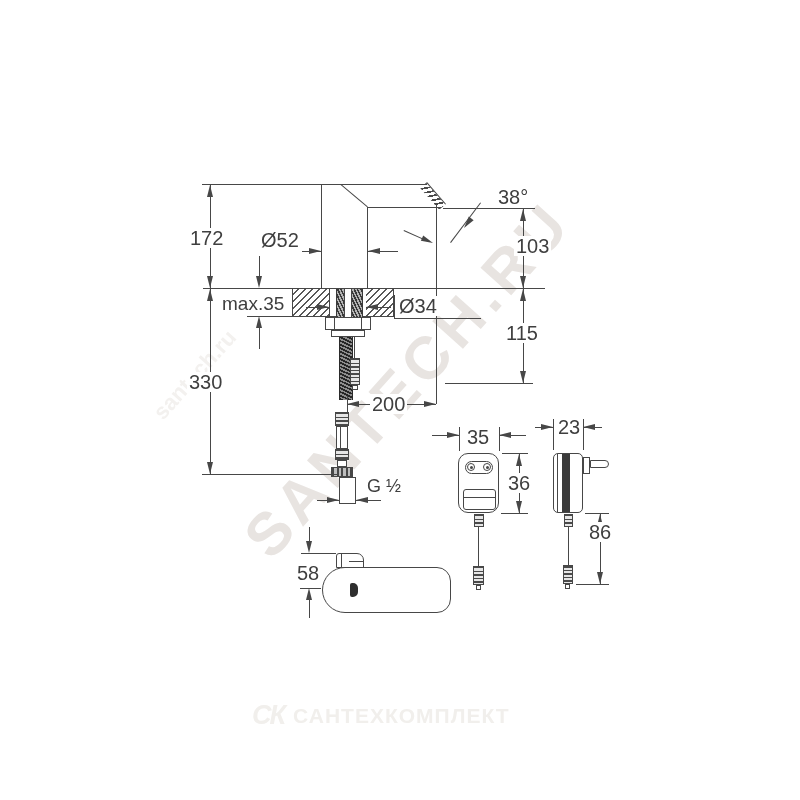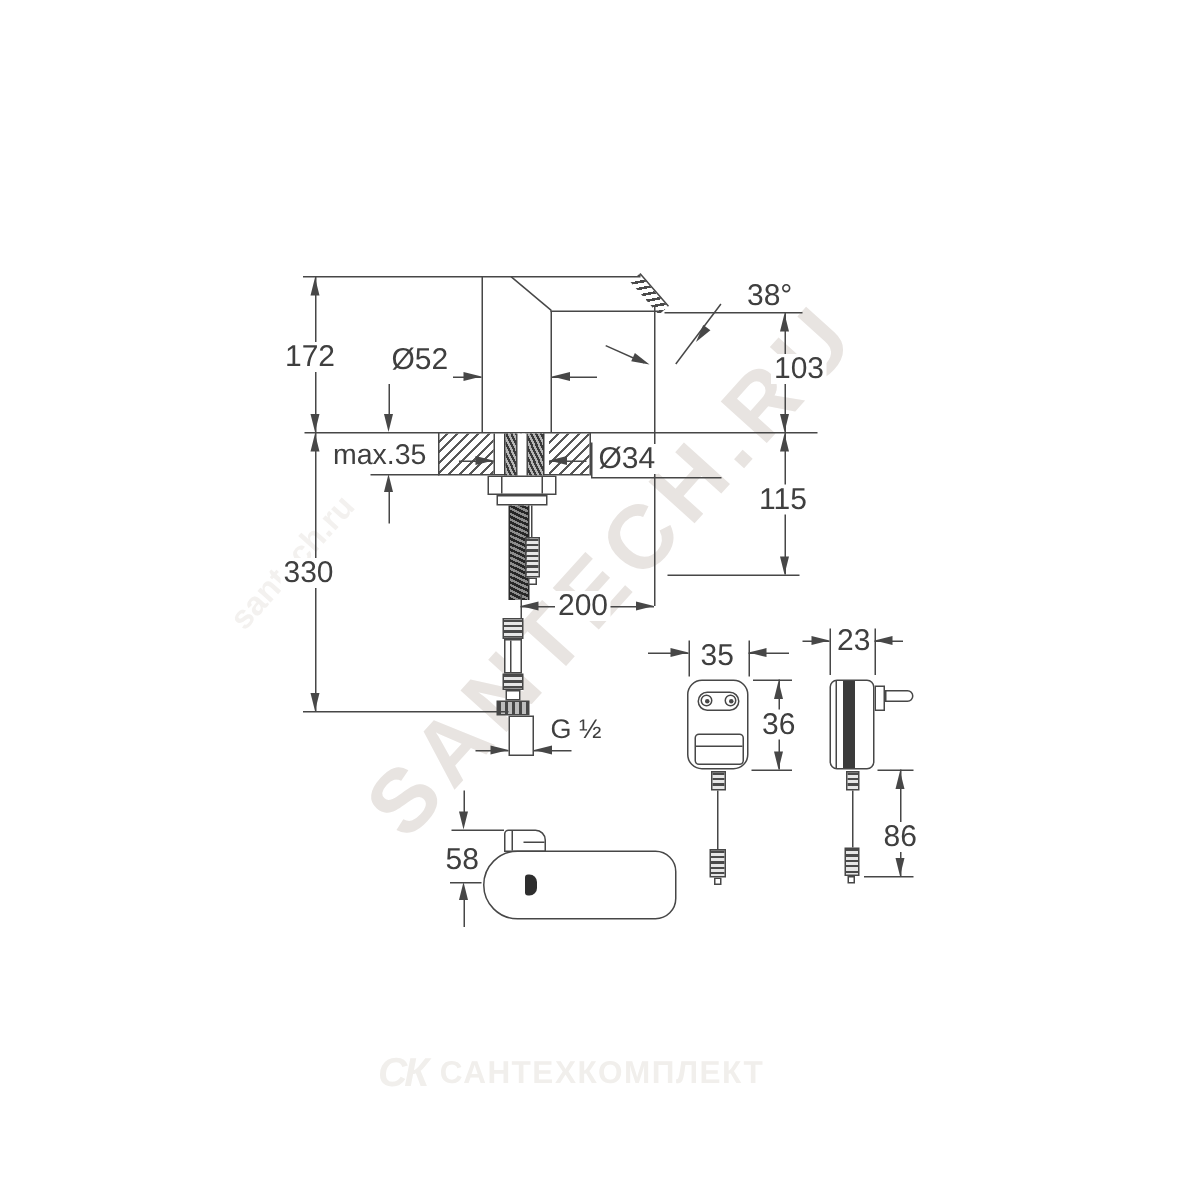--- a/index.html
+++ b/index.html
@@ -201,21 +201,21 @@
     <i class="ar aR" style="left:541px;top:424px"></i>
     <i class="h" style="left:583px;top:427px;width:19px"></i>
     <i class="ar aL" style="left:583px;top:424px"></i>
     <span class="lbl" style="left:556px;top:417px">23</span>
 
     <i class="h t" style="left:585px;top:513px;width:24px"></i>
     <i class="h t" style="left:576px;top:584px;width:33px"></i>
     <i class="v" style="left:600px;top:513px;height:71px"></i>
     <i class="ar aU" style="left:597px;top:514px"></i>
     <i class="ar aD" style="left:597px;top:572px"></i>
-    <span class="lbl" style="left:587px;top:548px">86</span>
+    <span class="lbl" style="left:587px;top:522px">86</span>
   </div>
 
   <div>
     <i class="box" style="left:336px;top:553px;width:28px;height:15px;border-radius:3px 7px 0 0;border-width:1.5px"></i>
     <i class="v t" style="left:341px;top:554px;height:13px"></i>
     <i class="h t" style="left:349px;top:561px;width:14px"></i>
     <i class="box" style="left:322px;top:567px;width:129px;height:46px;border-radius:23px 14px 14px 23px;border-width:1.7px"></i>
     <i style="position:absolute;left:350px;top:583px;width:8px;height:14px;background:#2e2e2e;border-radius:2px 5px 5px 2px;z-index:2"></i>
 
     <i class="h t" style="left:301px;top:553px;width:35px"></i>

